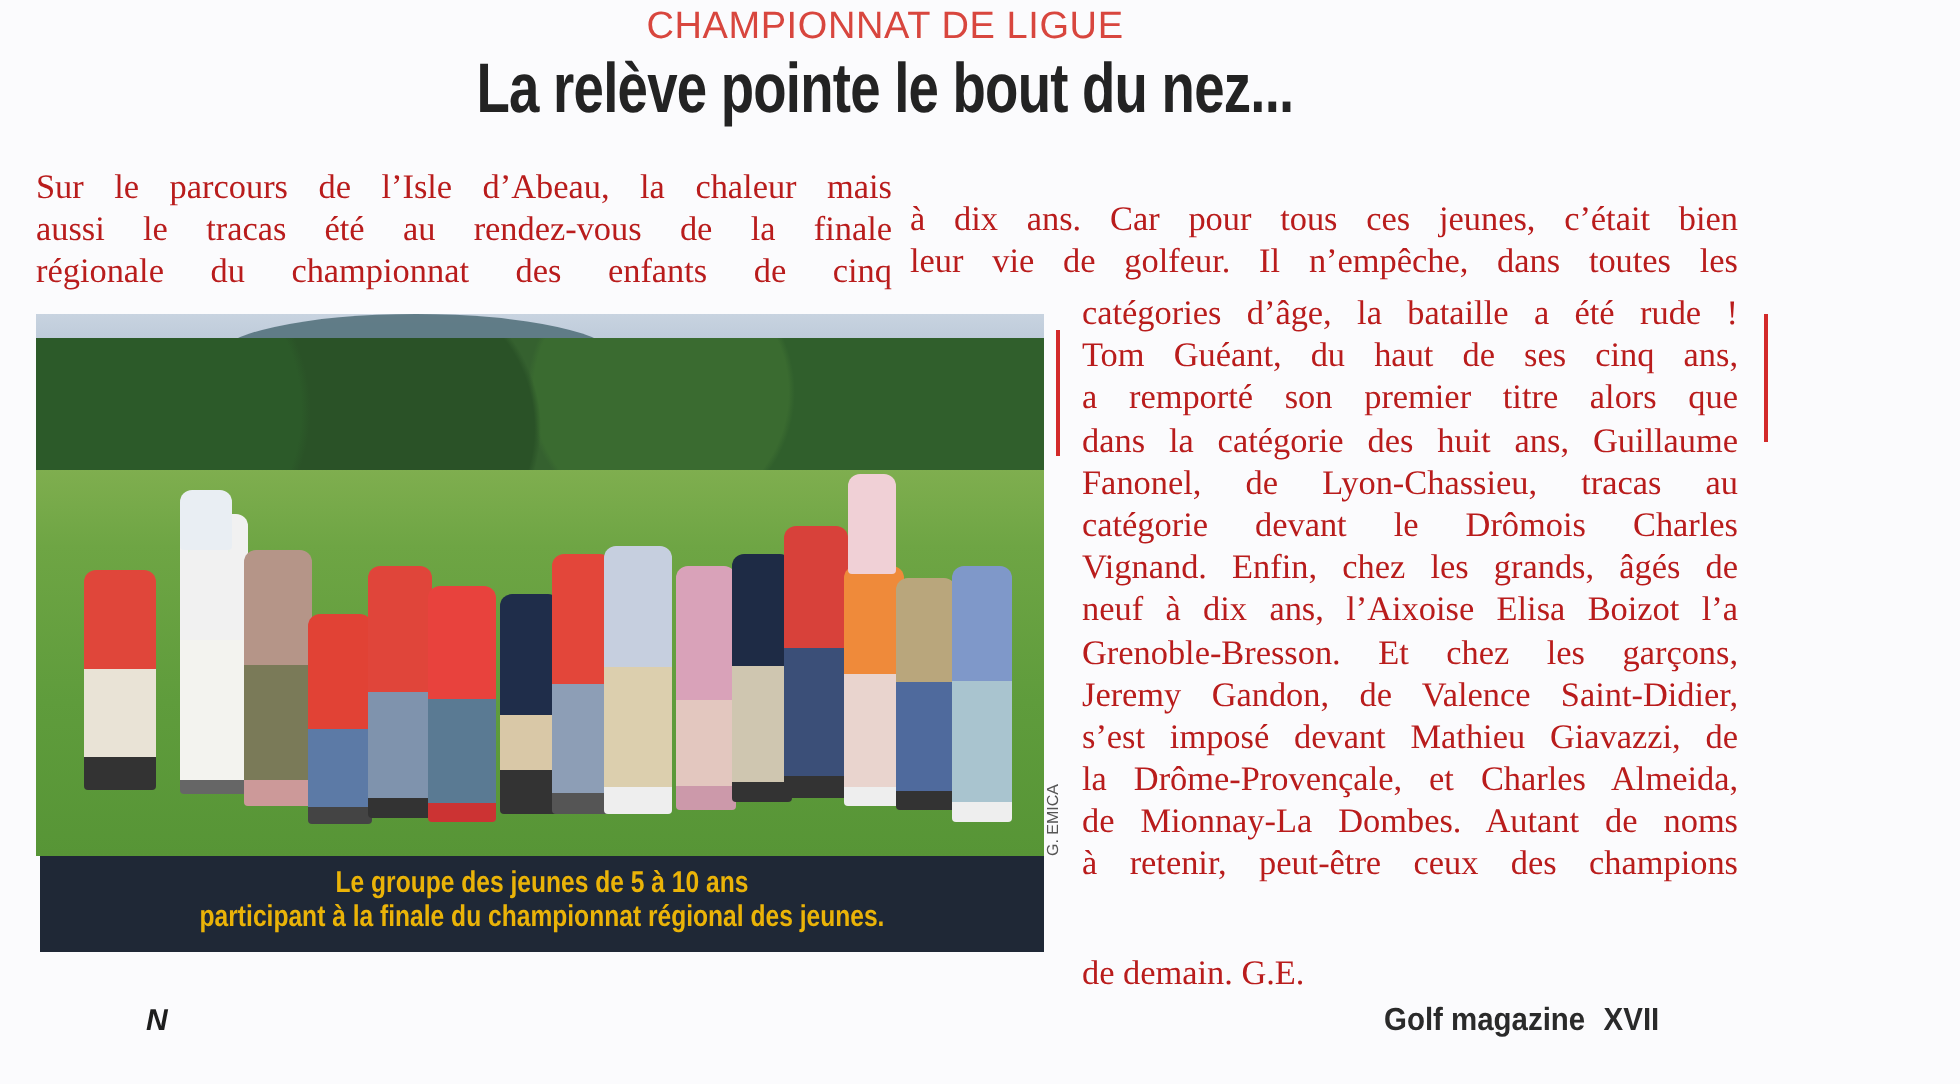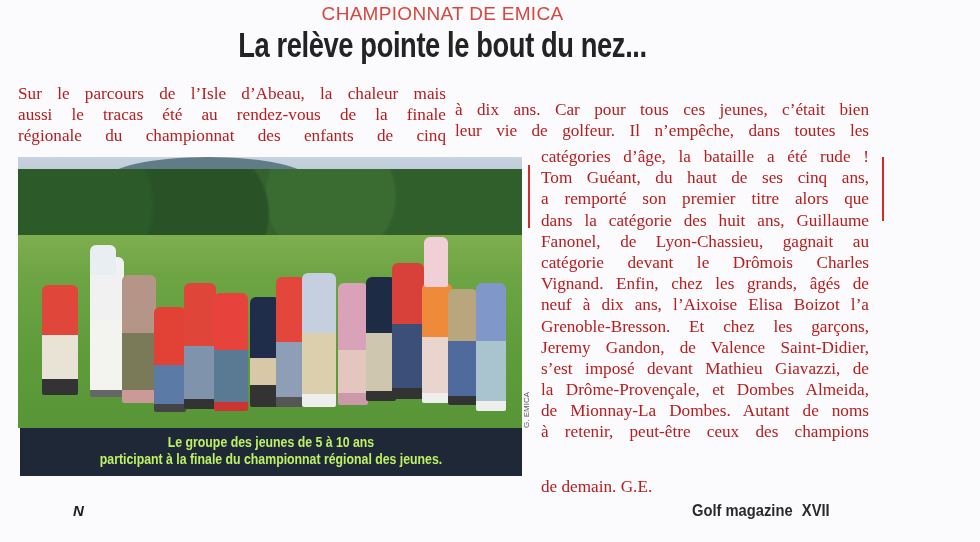--- a/index.html
+++ b/index.html
@@ -50,21 +50,21 @@
   .photo .fairway {
     position:absolute; left:0; top:78px; width:504px; height:193px;
     background:linear-gradient(#7fae4f 0%, #6ea544 20%, #5f9c3c 60%, #579536 100%);
   }
   .kid {
     position:absolute; border-radius:6px 6px 2px 2px;
   }
   .caption-band {
     position:absolute; left:20px; top:428px; width:502px; height:48px;
     background:#1f2836;
-    color:#bef264;
+    color:#eab308;
     font-family:"Liberation Sans", "DejaVu Sans", sans-serif; font-weight:bold;
     text-align:center;
   }
   .caption-band span {
     display:block; font-size:15px; line-height:17px;
     transform:scaleX(0.82); transform-origin:center; white-space:nowrap;
   }
   .caption-band .c1 { margin-top:5px; }
   .credit {
     position:absolute; left:522px; top:392px;
@@ -82,47 +82,47 @@
     position:absolute; left:692px; top:502px;
     font-family:"Liberation Sans", "DejaVu Sans", sans-serif;
     font-weight:bold; font-size:16px; color:#2a2a2a; white-space:nowrap;
     transform:scaleX(0.92); transform-origin:left top;
   }
   .footer-right .num { margin-left:10px; }
 </style>
 </head>
 <body>
 
-<div class="kicker">CHAMPIONNAT DE EMICA</div>
+<div class="kicker">CHAMPIONNAT DE LIGUE</div>
 <div class="headline">La relève pointe le bout du nez...</div>
 
 <div class="col col1">
   <span class="ln">Sur le parcours de l’Isle d’Abeau, la chaleur mais</span>
   <span class="ln">aussi le tracas été au rendez-vous de la finale</span>
   <span class="ln">régionale du championnat des enfants de cinq</span>
 </div>
 
 <div class="col col2">
   <span class="ln">à dix ans. Car pour tous ces jeunes, c’était bien</span>
   <span class="ln">leur vie de golfeur. Il n’empêche, dans toutes les</span>
 </div>
 
 <div class="col col3">
   <span class="ln">catégories d’âge, la bataille a été rude !</span>
   <span class="ln">Tom Guéant, du haut de ses cinq ans,</span>
   <span class="ln">a remporté son premier titre alors que</span>
   <span class="ln">dans la catégorie des huit ans, Guillaume</span>
-  <span class="ln">Fanonel, de Lyon-Chassieu, gagnait au</span>
+  <span class="ln">Fanonel, de Lyon-Chassieu, tracas au</span>
   <span class="ln">catégorie devant le Drômois Charles</span>
   <span class="ln">Vignand. Enfin, chez les grands, âgés de</span>
   <span class="ln">neuf à dix ans, l’Aixoise Elisa Boizot l’a</span>
   <span class="ln">Grenoble-Bresson. Et chez les garçons,</span>
   <span class="ln">Jeremy Gandon, de Valence Saint-Didier,</span>
   <span class="ln">s’est imposé devant Mathieu Giavazzi, de</span>
-  <span class="ln">la Drôme-Provençale, et Dombes Almeida,</span>
+  <span class="ln">la Drôme-Provençale, et Charles Almeida,</span>
   <span class="ln">de Mionnay-La Dombes. Autant de noms</span>
   <span class="ln">à retenir, peut-être ceux des champions</span>
   <span class="ln last">de demain. G.E.</span>
 </div>
 
 <div class="redbar" style="left:528px; top:165px; height:63px;"></div>
 <div class="redbar" style="left:882px; top:157px; height:64px;"></div>
 
 <div class="photo" title="Group photo of young golfers on a golf course fairway with wooded hills behind">
   <div class="mtn"></div>

